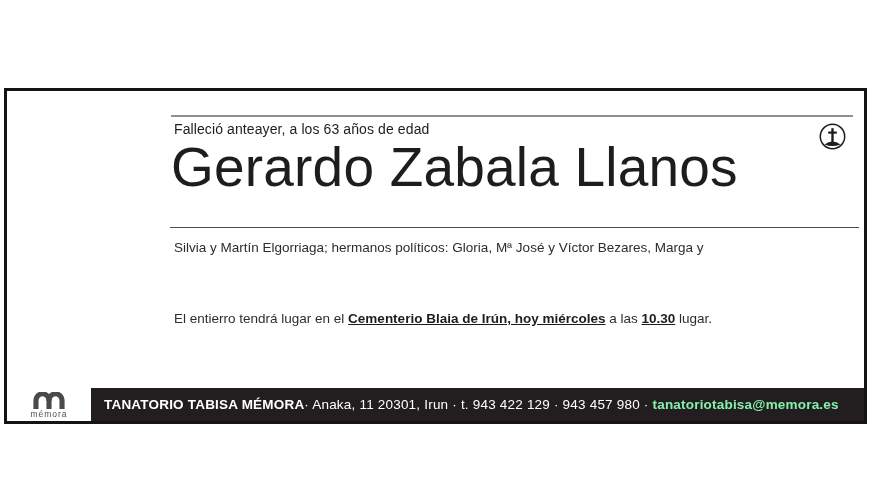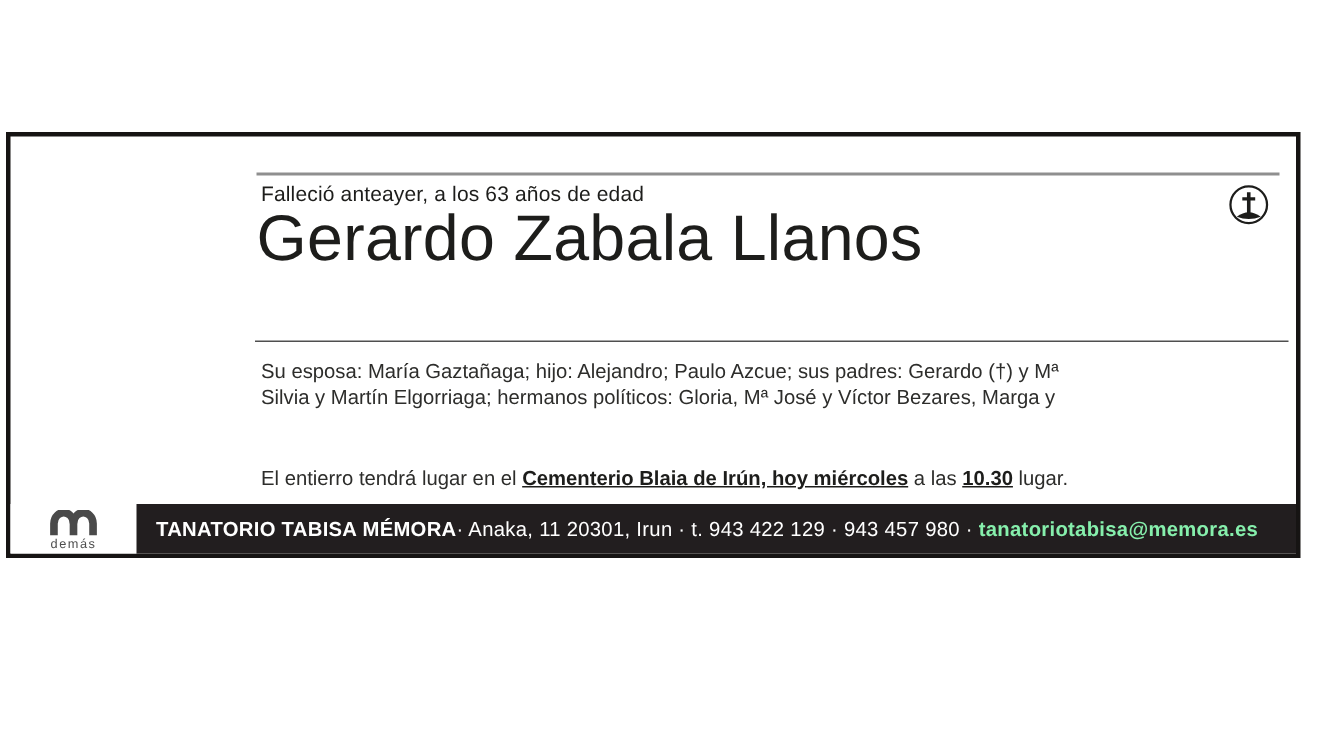--- a/index.html
+++ b/index.html
@@ -1,29 +1,29 @@
 <!DOCTYPE html>
 <html><head>
 <meta charset="utf-8">
 <style>
   * { margin:0; padding:0; box-sizing:border-box; }
   html,body { width:880px; height:495px; background:#ffffff; overflow:hidden;
               font-family:"Liberation Sans", sans-serif; }
   .page { position:relative; width:880px; height:495px; background:#fff; }
 
-  .card { position:absolute; left:4px; top:88px; width:863px; height:284px;
+  .card { position:absolute; left:4px; top:88px; width:863px; height:336px;
           background:#fff; border:3px solid #161413; }
 
   .top-rule { position:absolute; left:164px; top:24px; width:682px; height:2px;
               background:#8f8f8f; }
 
   .pre-title { position:absolute; left:167px; top:30px; font-size:14px;
                color:#1d1d1b; letter-spacing:0.1px; }
 
-  .deceased-name { position:absolute; left:164px; top:44px; font-size:43px;
+  .deceased-name { position:absolute; left:164px; top:44px; font-size:55px;
                    font-weight:400; color:#1d1d1b; letter-spacing:0.2px;
                    white-space:nowrap; }
 
   .cross-badge { position:absolute; left:812px; top:32px; width:27px; height:27px; }
 
   .mid-rule { position:absolute; left:163px; top:136px; width:689px; height:1px;
               background:#4f4f4f; }
 
   .place-date { position:absolute; left:23px; top:147px; font-size:13px;
                 line-height:15.5px; color:#1d1d1b; }
@@ -66,37 +66,36 @@
         <path d="M13.5 5.2 V19" stroke="#1d1d1b" stroke-width="2.4" fill="none"></path>
         <path d="M9.2 9.6 H17.8" stroke="#1d1d1b" stroke-width="2.2" fill="none"></path>
         <path d="M5.5 21.5 Q13.5 15.5 21.5 21.5 Q13.5 24.5 5.5 21.5 Z" fill="#1d1d1b"></path>
       </svg>
     </div>
 
     <div class="mid-rule"></div>
 
 
     <div class="family-text">
-      <div>Su esposa: María Gaztañaga; hijo: Alejandro; Paulo Azcue; sus padres: Gerardo (†) y Mª</div>
       <div>Silvia y Martín Elgorriaga; hermanos políticos: Gloria, Mª José y Víctor Bezares, Marga y</div>
     </div>
 
     <div class="funeral-line">
       <span>El entierro tendrá lugar en el </span><b>Cementerio Blaia de Irún, hoy miércoles</b><span> a las </span><b>10.30</b><span> lugar.</span>
     </div>
 
     <div class="footer-bar">
       <div class="logo-box">
         <div class="logo-m">
           <svg width="38" height="17" viewBox="0 0 64 30">
             <path d="M9 30 V16 C9 7 16 3 20.5 3 C25 3 32 7 32 16 V30" fill="none" stroke="#4a4a4a" stroke-width="9"></path>
             <path d="M32 16 C32 7 39 3 43.5 3 C48 3 55 7 55 16 V30" fill="none" stroke="#4a4a4a" stroke-width="9"></path>
           </svg>
         </div>
-        <div class="logo-word">demás</div>
+        <div class="logo-word">mémora</div>
       </div>
       <div class="bar-black">
         <span><b>TANATORIO TABISA MÉMORA</b><span>· Anaka, 11 20301, Irun · t. 943 422 129 · 943 457 980 · </span><span class="email">tanatoriotabisa@memora.es</span></span>
       </div>
     </div>
 
   </div>
 </div>
 
 </body></html>

